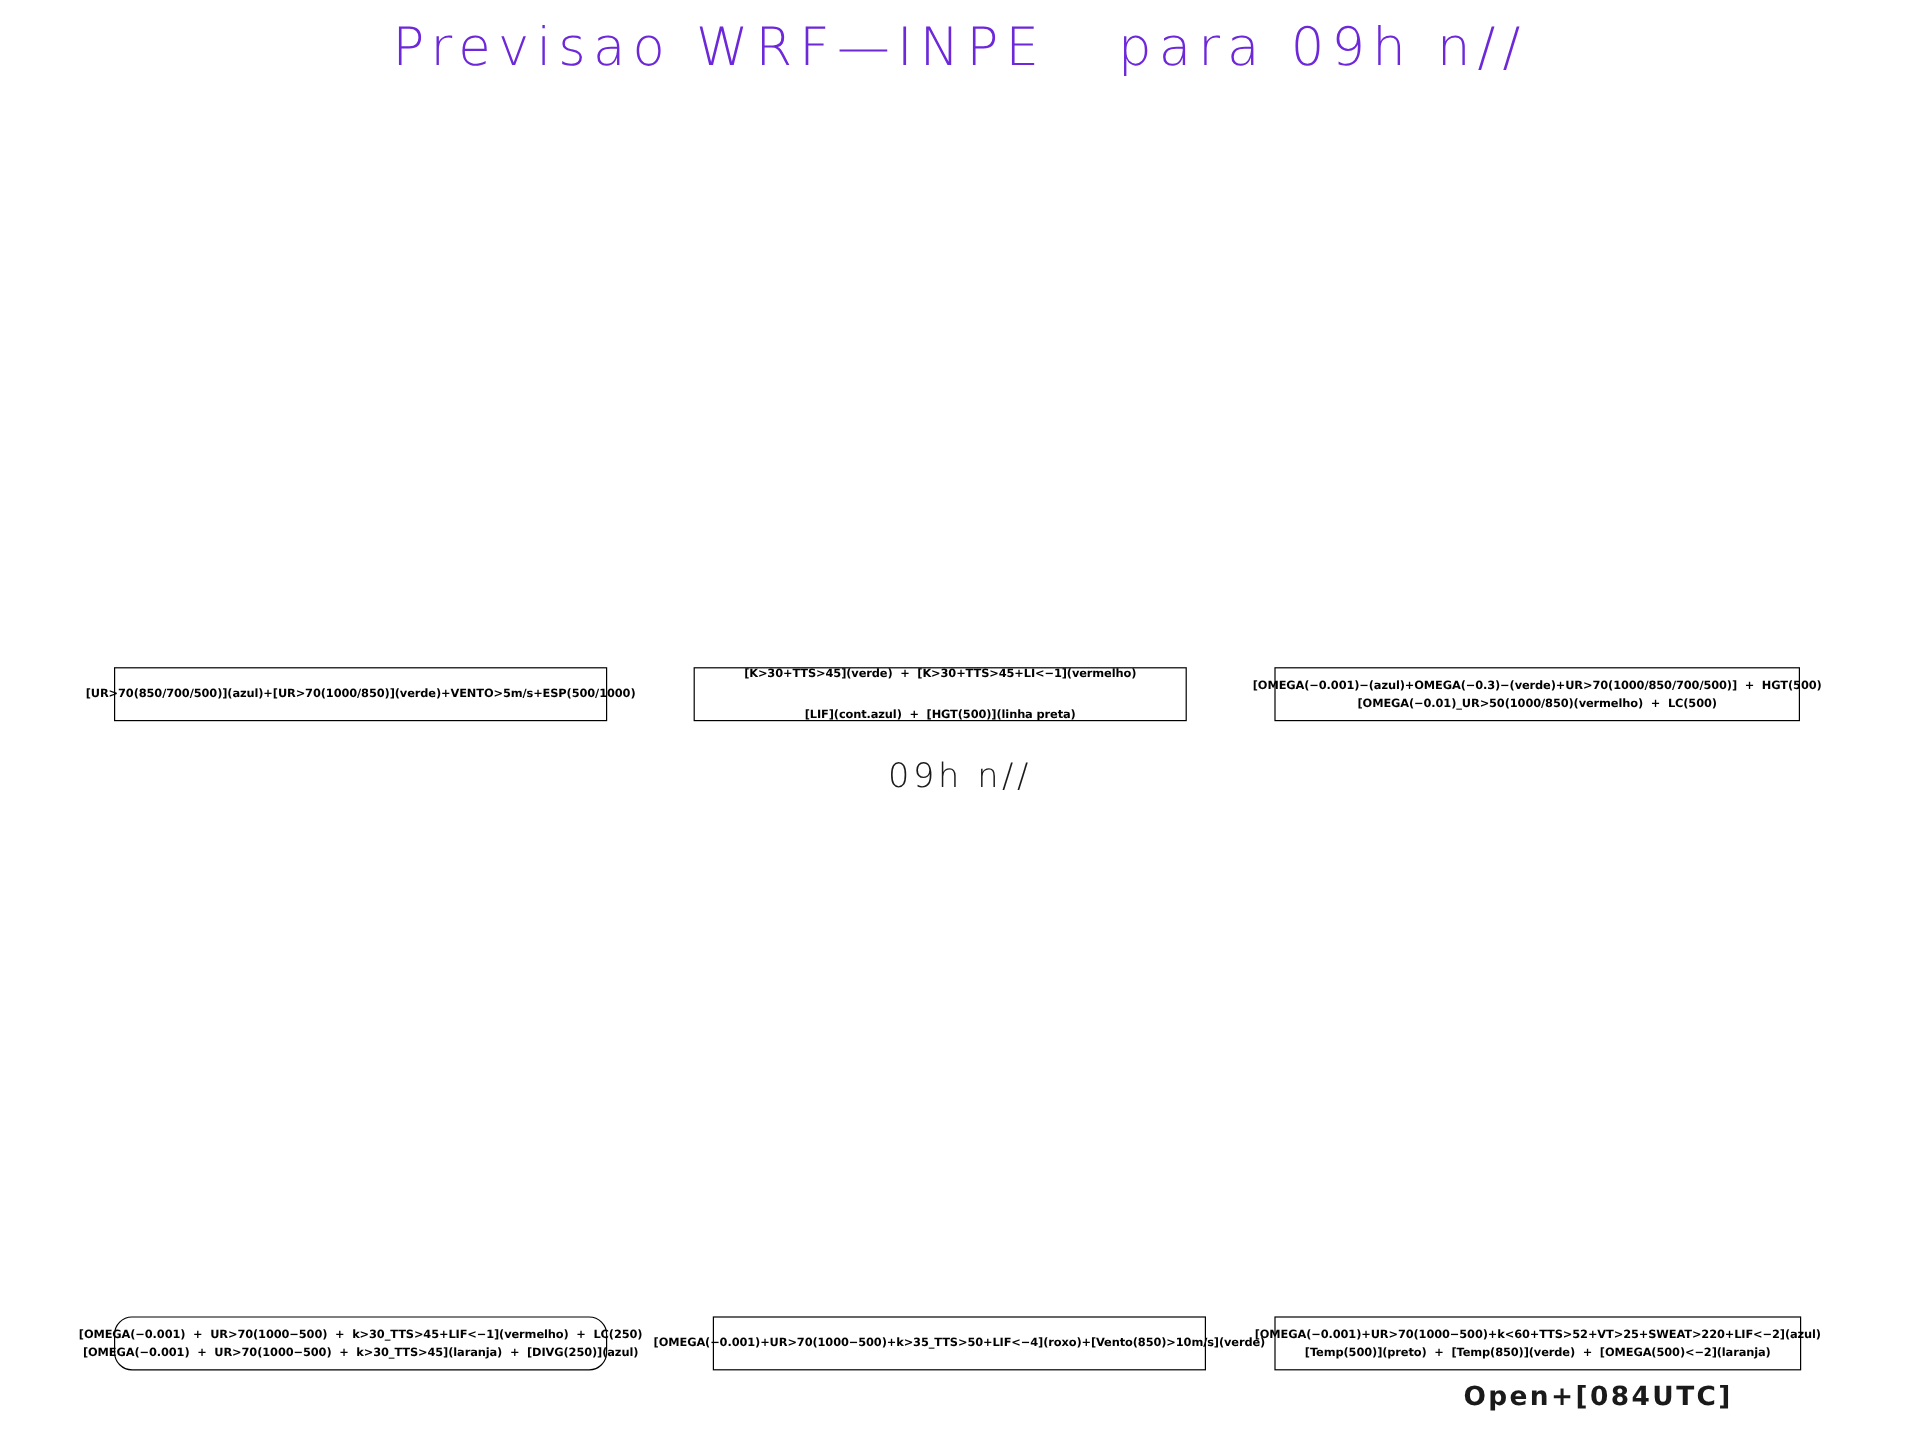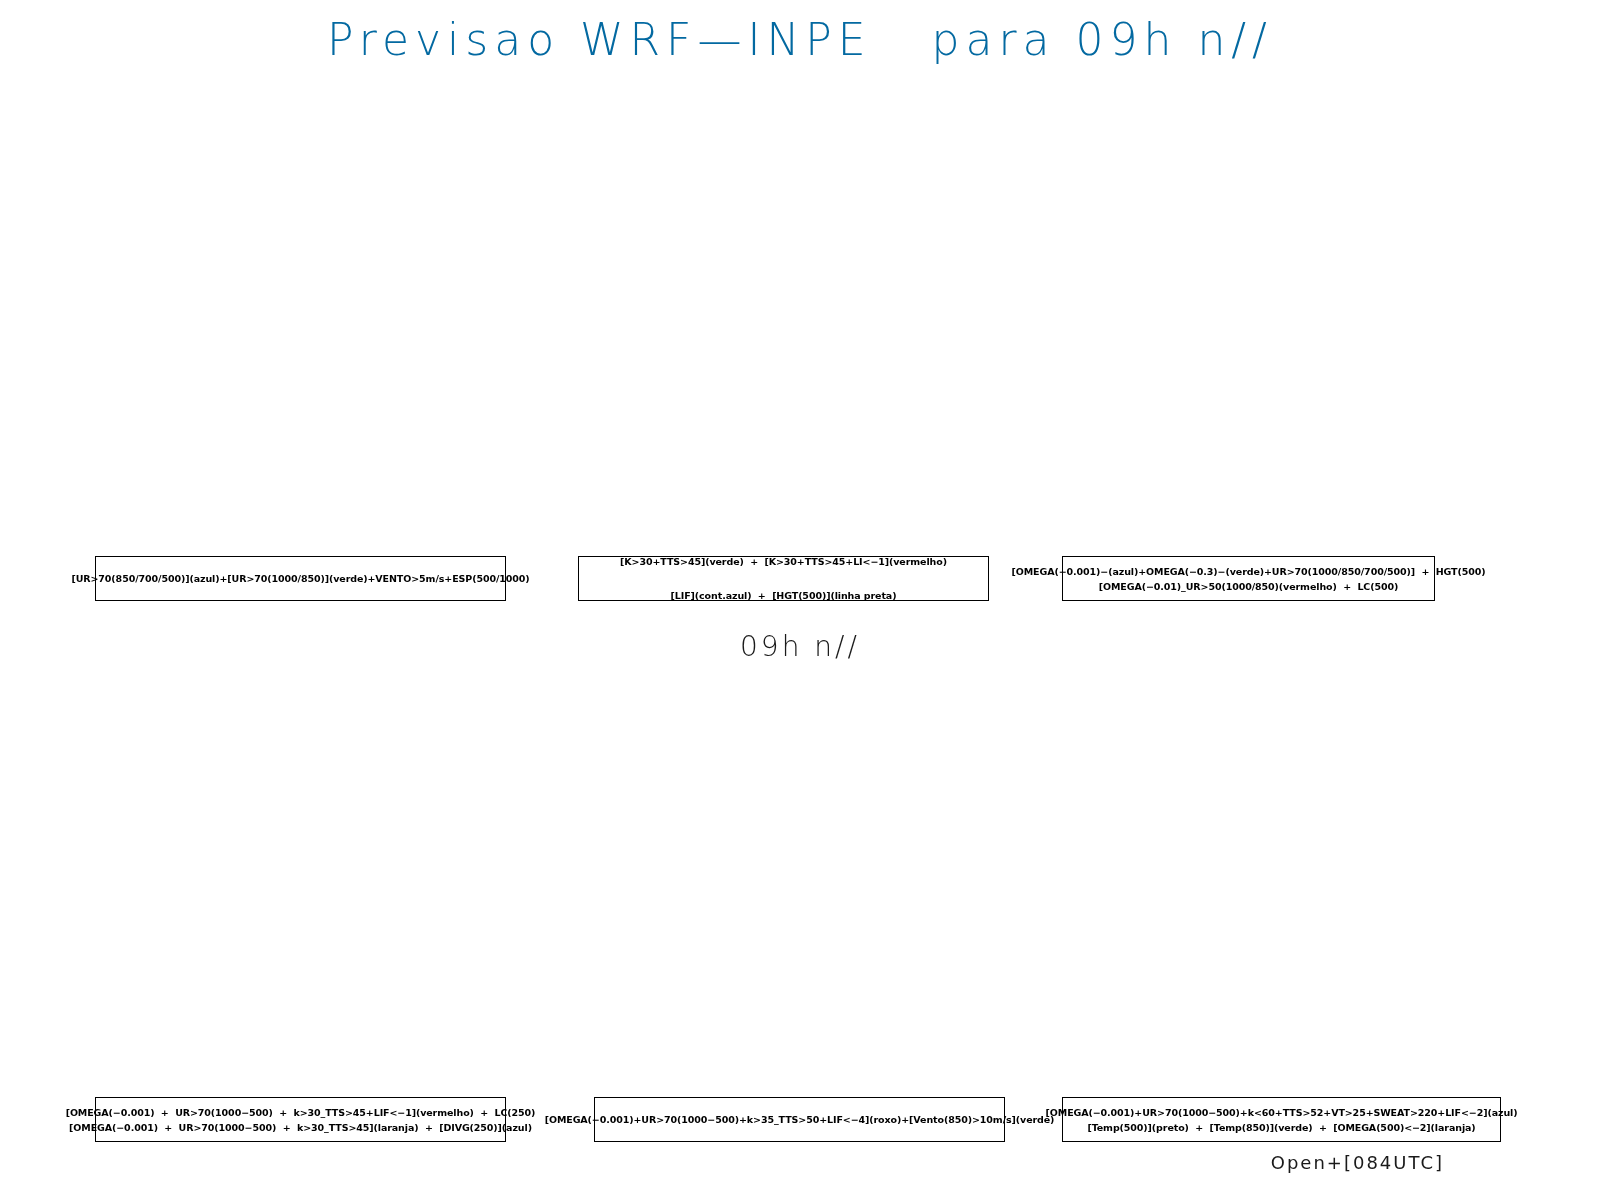--- a/index.html
+++ b/index.html
@@ -19,21 +19,21 @@
   .page-title {
     position: absolute;
     top: 14px;
     left: 0;
     width: 1600px;
     text-align: center;
     font-family: "DejaVu Sans", sans-serif;
     font-weight: 300;
     font-size: 44px;
     letter-spacing: 6px;
-    color: #0369a1;
+    color: #6d28d9;
     white-space: pre;
   }
 
   
   .mid-caption {
     position: absolute;
     top: 630px;
     left: 0;
     width: 1600px;
     text-align: center;
@@ -44,22 +44,22 @@
     color: #1a1a1a;
     white-space: pre;
   }
 
   
   .corner-stamp {
     position: absolute;
     top: 1152px;
     right: 156px;
     font-family: "DejaVu Sans", sans-serif;
-    font-weight: 400;
-    font-size: 18px;
+    font-weight: 700;
+    font-size: 22px;
     letter-spacing: 2px;
     color: #1a1a1a;
     white-space: pre;
   }
 
   
   .legend-box {
     position: absolute;
     border: 1.5px solid #000000;
     background: #ffffff;
@@ -76,24 +76,24 @@
     line-height: 15px;
     color: #000000;
     white-space: pre;
     text-align: center;
     letter-spacing: -0.1px;
   }
 
   
   #legend-ur        { left: 95px;  top: 556px; width: 411px; height: 45px; }
   #legend-k-index   { left: 578px; top: 556px; width: 411px; height: 45px; gap: 19px; }
-  #legend-omega-hgt { left: 1062px;top: 556px; width: 373px; height: 45px; }
+  #legend-omega-hgt { left: 1062px;top: 556px; width: 438px; height: 45px; }
 
   
-  #legend-omega-lc    { left: 95px;  top: 1097px; width: 411px; height: 45px; }
+  #legend-omega-lc    { left: 95px;  top: 1097px; width: 411px; height: 45px; border-radius: 15px; }
   #legend-omega-cj    { left: 594px; top: 1097px; width: 411px; height: 45px; }
   #legend-omega-sweat { left: 1062px;top: 1097px; width: 439px; height: 45px; }
 
   
   .panel {
     position: absolute;
     background: #ffffff;
   }
 </style>
 </head>

